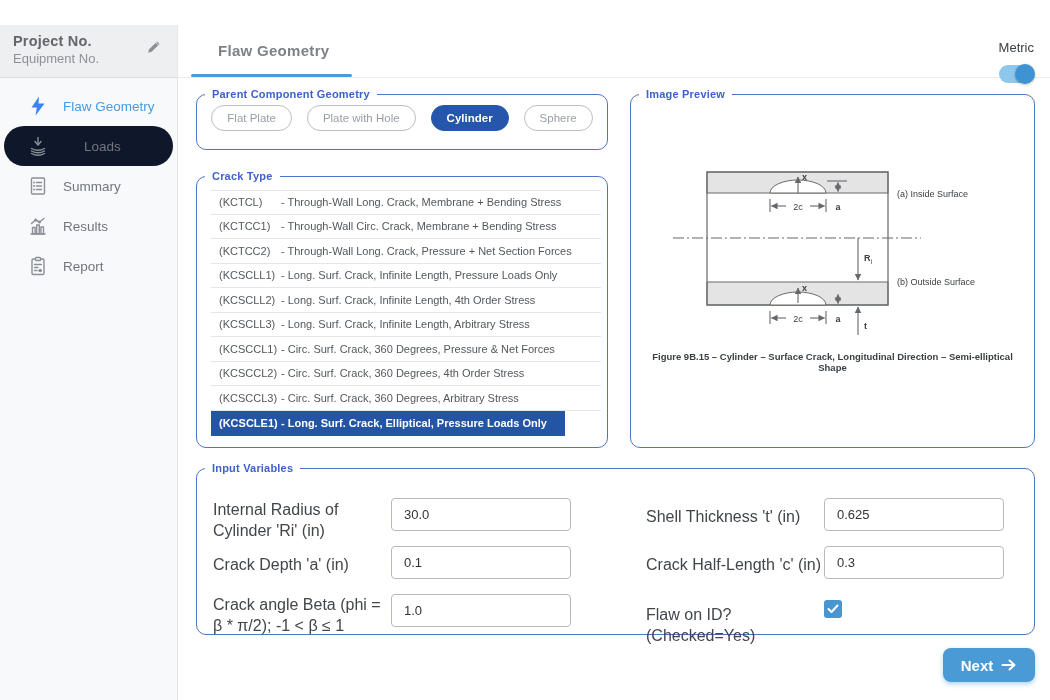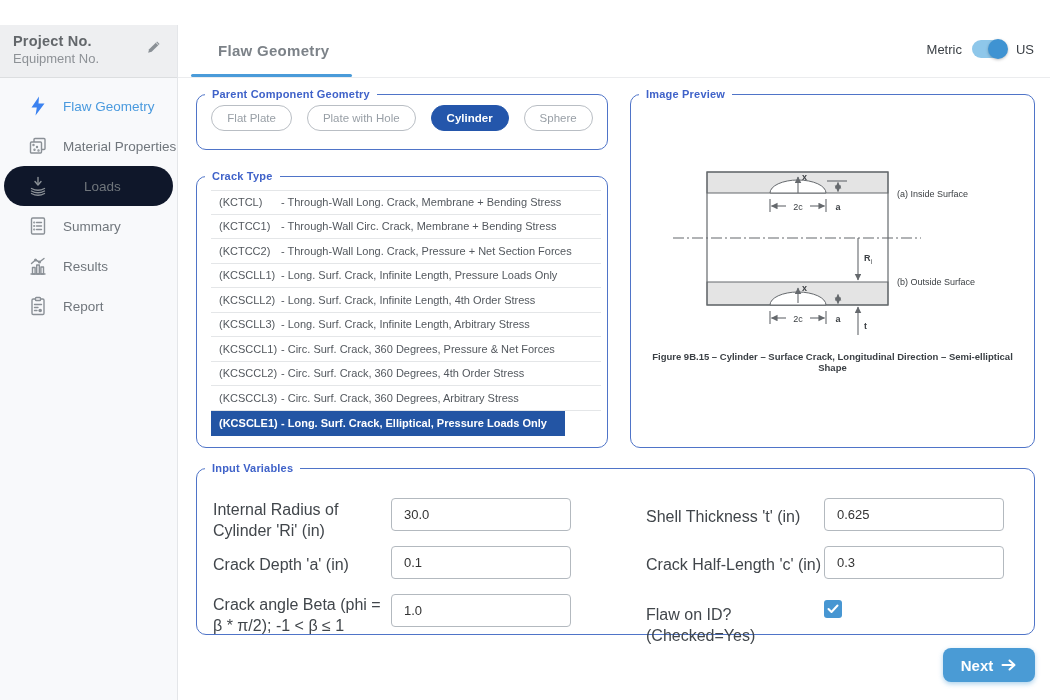--- a/index.html
+++ b/index.html
@@ -57,21 +57,21 @@
     background:#fff; border-bottom:1px solid #ebecee;
   }
   .tab {
     position:absolute; left:40px; top:17px;
     font-size:15px; font-weight:bold; color:#7c8288; letter-spacing:.3px;
   }
   .tab-underline {
     position:absolute; left:13px; bottom:0; width:161px; height:3px;
     background:#4a9bd9; border-radius:2px;
   }
-  .units { position:absolute; right:16px; top:15px; display:flex; align-items:center; gap:10px; }
+  .units { position:absolute; right:16px; top:15px; display:flex; align-items:flex-start; gap:10px;flex-direction:column; }
   .unit-label { font-size:13px; color:#3b4046; }
   .toggle { width:34px; height:18px; border-radius:9px; background:#8ec7ea; position:relative; cursor:pointer; }
   .knob {
     position:absolute; right:-2px; top:-1px; width:20px; height:20px; border-radius:50%;
     background:#3f93d2; box-shadow:0 1px 3px rgba(0,0,0,.25);
   }
 
   
   fieldset {
     position:absolute; border:1.6px solid #4f74c8; border-radius:10px;
@@ -162,33 +162,20 @@
 
       <div class="nav-item active">
         <span class="nicon">
           <svg viewBox="0 0 22 22" style="stroke:none;">
               <path d="M12,1.5 L4.5,12.5 L9.8,12.5 L8.5,20.5 L17.5,8.5 L11.5,8.5 Z" fill="#3b82f0"></path>
             </svg>
         </span>
         <span class="nlabel">Flaw Geometry</span>
       </div>
 
-      <div class="nav-item">
-        <span class="nicon">
-          <svg viewBox="0 0 22 22">
-              <rect x="7" y="3.5" width="11" height="11" rx="1"></rect>
-              <rect x="3.5" y="7" width="11" height="11" rx="1" fill="#f8f9fb"></rect>
-              <circle cx="6.5" cy="10" r="0.5"></circle>
-              <circle cx="10" cy="12" r="0.5"></circle>
-              <circle cx="7.5" cy="14.8" r="0.5"></circle>
-              <circle cx="11.5" cy="15.5" r="0.5"></circle>
-            </svg>
-        </span>
-        <span class="nlabel">Material Properties</span>
-      </div>
 
       <div class="nav-item soft">
         <span class="nicon">
           <svg viewBox="0 0 22 22">
               <line x1="11" y1="2.5" x2="11" y2="8.5"></line>
               <polyline points="8,6.5 11,10 14,6.5"></polyline>
               <path d="M4.5,13.5 q6.5,3.5 13,0"></path>
               <path d="M4.5,16 q6.5,3.5 13,0"></path>
               <path d="M4.5,18.5 q6.5,3.5 13,0"></path>
             </svg>

